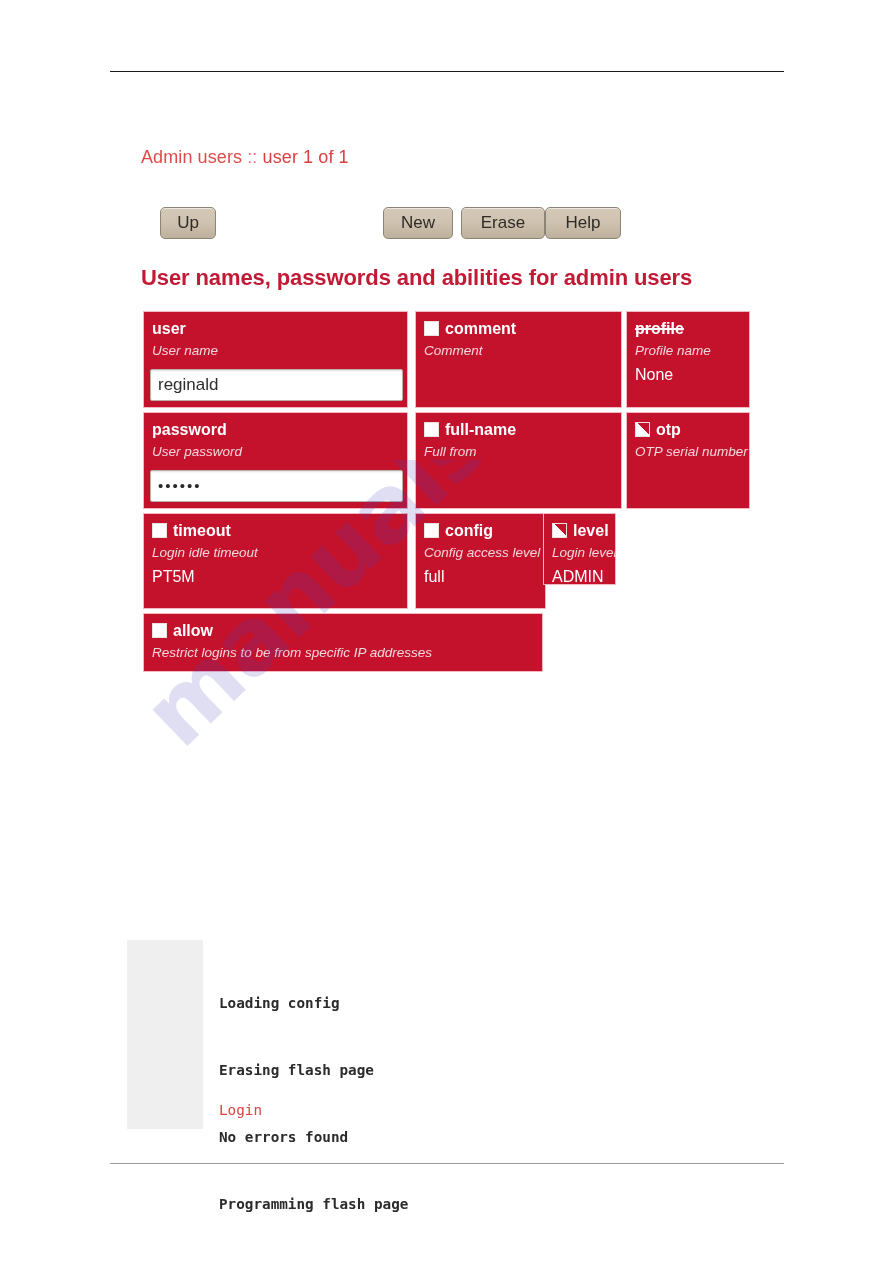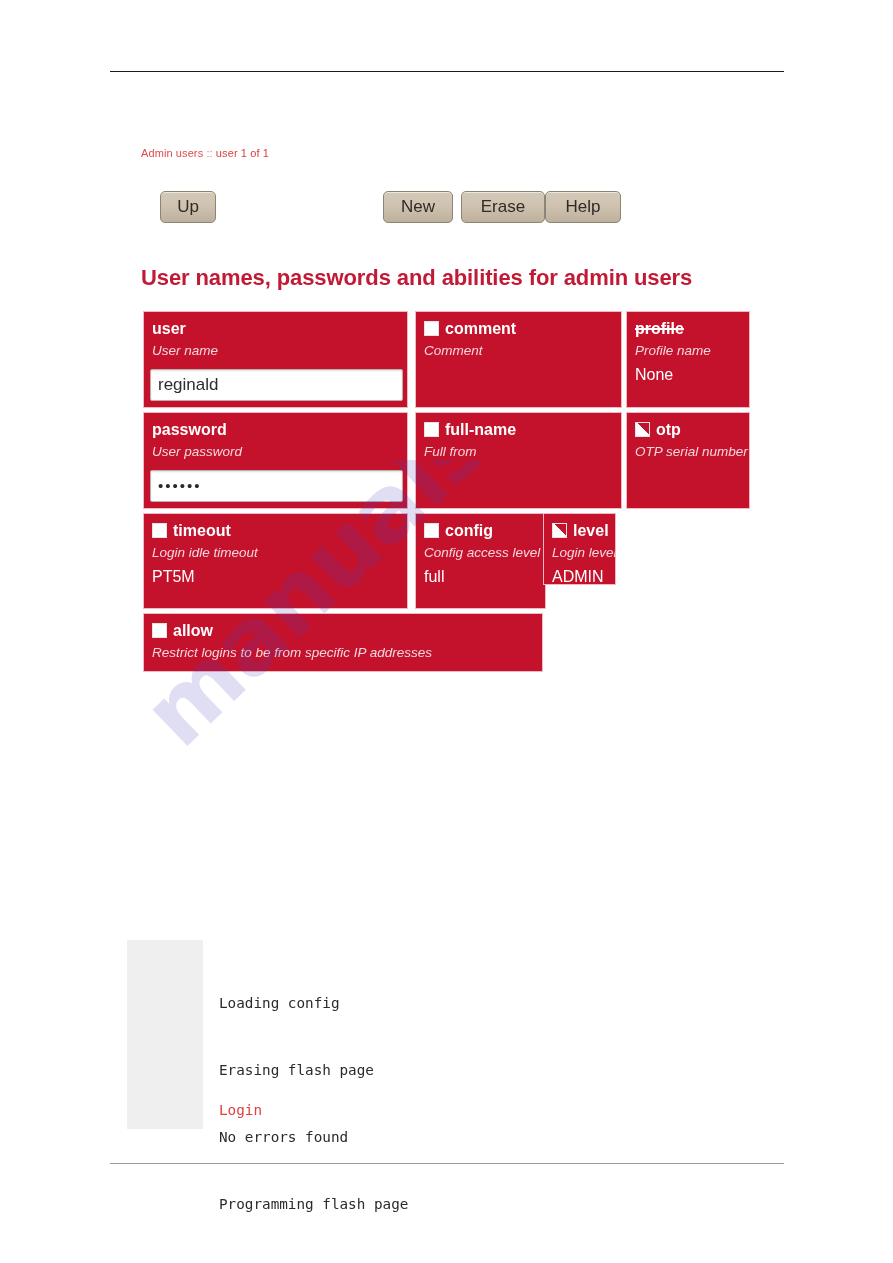--- a/index.html
+++ b/index.html
@@ -32,21 +32,21 @@
     width: 674px;
     height: 0;
     border-top: 1.2px solid #9a9a9a;
   }
 
   
   .breadcrumb {
     position: absolute;
     left: 141px;
     top: 147px;
-    font-size: 11px;
+    font-size: 18px;
     color: #e04a4a;
     letter-spacing: .1px;
     white-space: nowrap;
   }
   .breadcrumb .sep { color: #e8717a; }
   .breadcrumb .strong { color: #d94040; }
 
   
   .btn {
     position: absolute;
@@ -57,20 +57,21 @@
     background: linear-gradient(to bottom, #d4c8b6 0%, #cfc2b0 45%, #bdb09c 100%);
     color: #2f2b26;
     font-size: 17px;
     font-family: "Liberation Sans", sans-serif;
     line-height: 30px;
     text-align: center;
     padding: 0 11px;
     box-shadow: inset 0 1px 0 rgba(255,255,255,.55);
     cursor: pointer;
     white-space: nowrap;
+    margin-top: 16px;
   }
   .btn-up    { left: 160px; top: 191px; width: 56px; }
   .btn-new   { left: 383px; top: 191px; width: 70px; }
   .btn-erase { left: 461px; top: 191px; width: 84px; }
   .btn-help  { left: 545px; top: 191px; width: 76px; }
 
   
   .page-heading {
     position: absolute;
     left: 141px;
@@ -196,21 +197,21 @@
     position: absolute;
     left: 219px;
     top: 947px;
     width: 640px;
     font-family: "DejaVu Sans Mono", "Liberation Mono", monospace;
     font-size: 14.3px;
     line-height: 22.4px;
     color: #2b2b2b;
     white-space: pre;
   }
-  .log-line { display: block; }
+  .log-line { display: block; font-weight: bold; }
   .log-link {
     position: absolute;
     left: 219px;
     top: 1100px;
     font-family: "DejaVu Sans Mono", "Liberation Mono", monospace;
     font-size: 14.3px;
     line-height: 20px;
     color: #e04040;
     cursor: pointer;
   }

